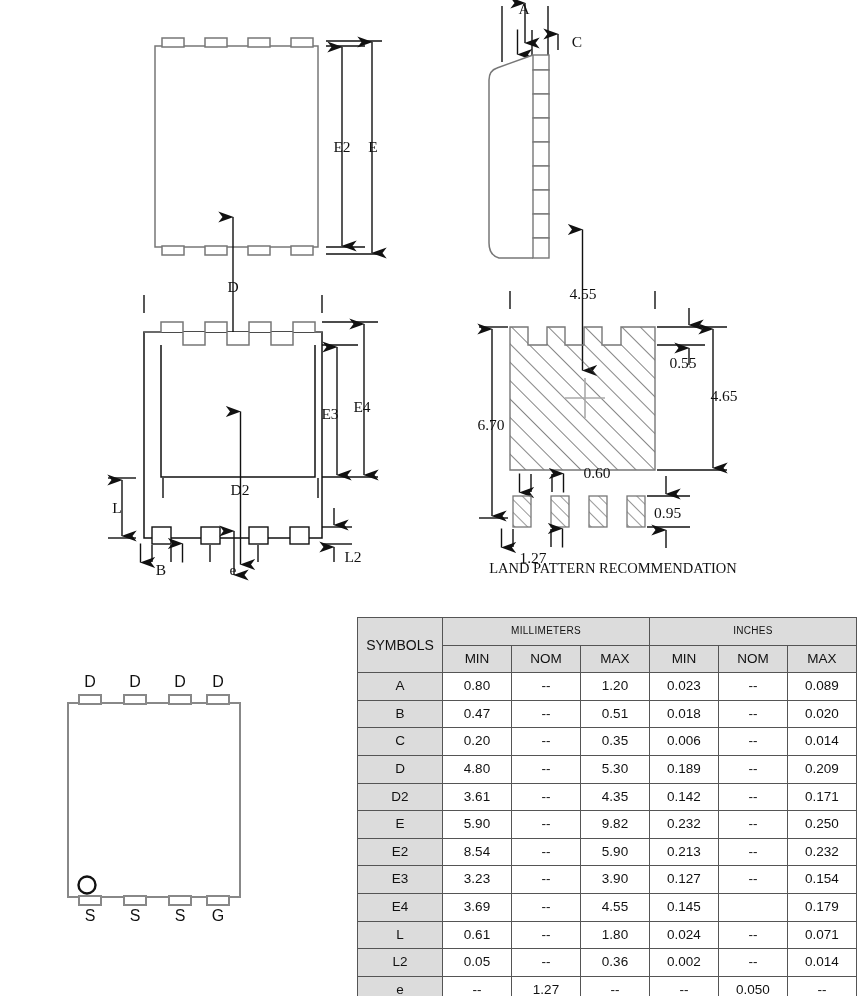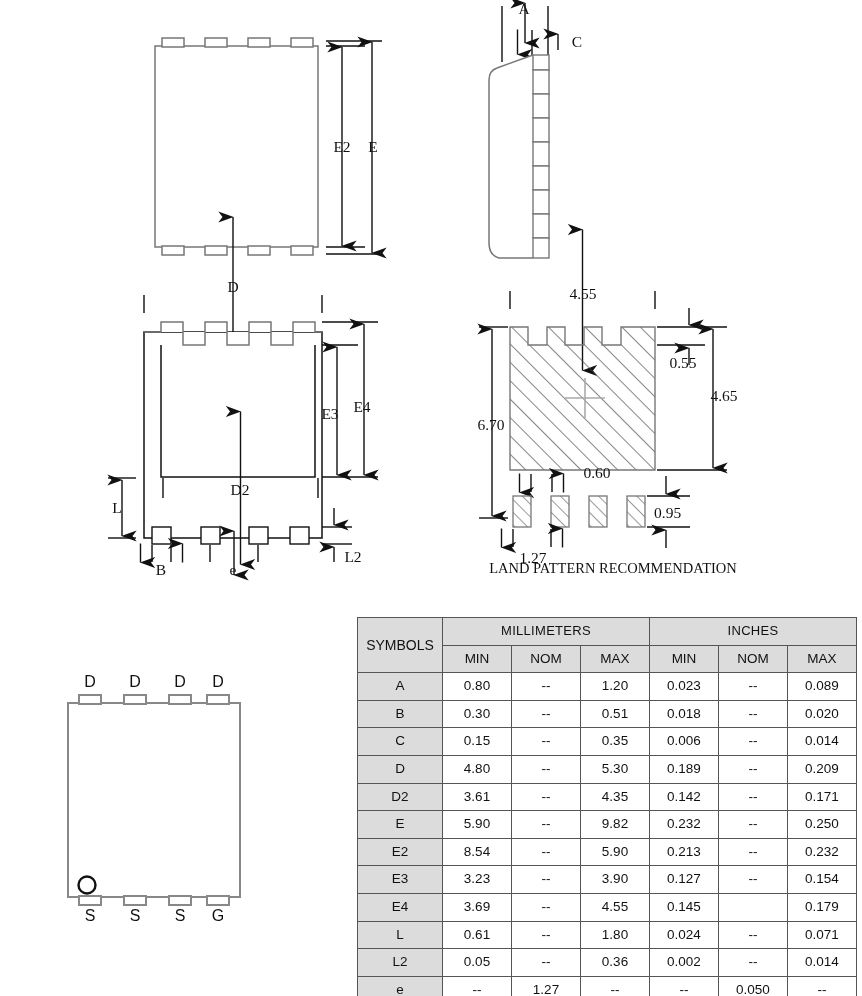--- a/index.html
+++ b/index.html
@@ -12,21 +12,21 @@
   
   .dimtable{position:absolute;left:357px;top:617px;border-collapse:collapse;
             font-family:"Liberation Sans",sans-serif;font-size:13.5px;
             border:1px solid #555;background:#fff;}
   .dimtable th,.dimtable td{border:1px solid #555;text-align:center;
             padding:0;height:26.6px;line-height:26.6px;color:#111;}
   .dimtable th{background:#dcdcdc;font-weight:normal;font-size:14px;}
   .dimtable td.sym{background:#dcdcdc;width:84px;}
   .dimtable td.val{background:#fff;width:68px;}
   .dimtable th.symhead{width:84px;}
-  .dimtable th.unit{font-size:13px;letter-spacing:.3px;}
+  .dimtable th.unit{font-size:10px;letter-spacing:.3px;}
   .dimtable th.sub{width:68px;font-size:13.5px;}
 </style>
 </head>
 <body>
 
 <div class="canvas">
 <svg width="862" height="996" viewBox="0 0 862 996" xmlns="http://www.w3.org/2000/svg">
   <defs>
     <marker id="arrUp" markerWidth="9" markerHeight="11" refX="4.5" refY="0.5" orient="auto">
       <path d="M4.5,0 L8.5,11 L4.5,8 L0.5,11 Z" fill="#111"></path>
@@ -307,30 +307,30 @@
         <td class="sym">A</td>
         <td class="val">0.80</td>
         <td class="val">--</td>
         <td class="val">1.20</td>
         <td class="val">0.023</td>
         <td class="val">--</td>
         <td class="val">0.089</td>
       </tr>
       <tr>
         <td class="sym">B</td>
-        <td class="val">0.30</td>
+        <td class="val">0.47</td>
         <td class="val">--</td>
         <td class="val">0.51</td>
         <td class="val">0.018</td>
         <td class="val">--</td>
         <td class="val">0.020</td>
       </tr>
       <tr>
         <td class="sym">C</td>
-        <td class="val">0.15</td>
+        <td class="val">0.20</td>
         <td class="val">--</td>
         <td class="val">0.35</td>
         <td class="val">0.006</td>
         <td class="val">--</td>
         <td class="val">0.014</td>
       </tr>
       <tr>
         <td class="sym">D</td>
         <td class="val">4.80</td>
         <td class="val">--</td>

